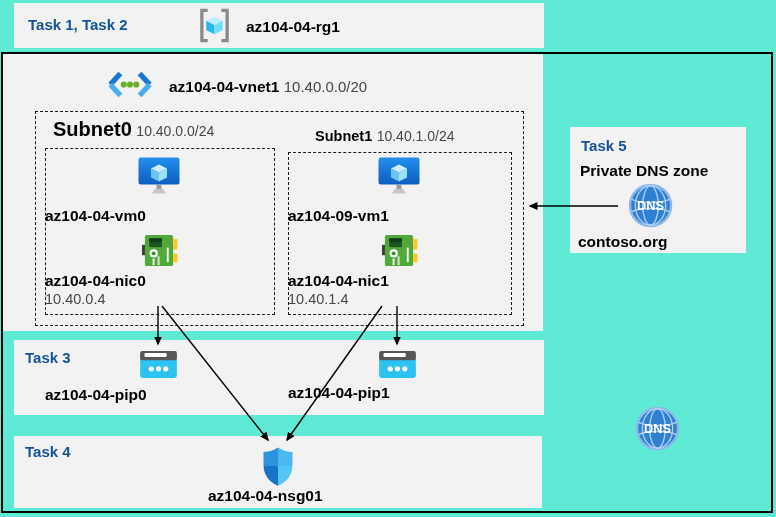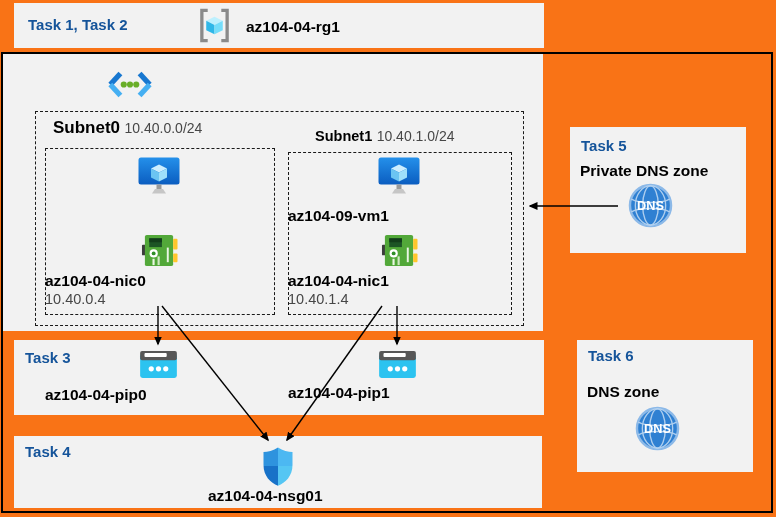--- a/index.html
+++ b/index.html
@@ -1,17 +1,17 @@
 <!DOCTYPE html>
 <html><head>
 <meta charset="utf-8">
 <style>
   html,body{margin:0;padding:0;background:#fff;}
   #canvas{
-    position:relative;width:776px;height:517px;background:#f97316;overflow:hidden;
+    position:relative;width:776px;height:517px;background:#5eead4;overflow:hidden;
     font-family:"Liberation Sans","DejaVu Sans",sans-serif;color:#000;
   }
   .abs{position:absolute;}
   .band{background:#F2F2F2;}
   .tasklbl{font-weight:bold;font-size:15px;color:#15549A;line-height:1;}
   .name{font-weight:bold;font-size:15px;color:#000;line-height:1;}
   .muted{font-weight:normal;font-size:14.5px;color:#474747;}
   .center{text-align:left;}
   .dashbox{border:1px dashed #1a1a1a;background:transparent;}
   #mainbox{left:1px;top:52px;width:768px;height:457px;border:2px solid #000;}
@@ -107,31 +107,36 @@
     </svg>
   <span class="abs name" style="left:246px;top:19px;font-size:15.5px;">az104-04-rg1</span>
 
   <div class="abs" id="mainbox"></div>
 
   <div class="abs" id="vnetpanel"></div>
 
   <svg class="iconsvg" style="left:106px;top:69px;" width="48" height="31" viewBox="0 0 50 32">
       <use href="#sym-vnet"></use>
     </svg>
+  <div class="abs" style="left:169px;top:78px;white-space:nowrap;">
+    <span class="name" style="font-size:15.5px;">az104-04-vnet1</span>
+    <span class="muted" style="font-size:15px;">10.40.0.0/20</span>
+  </div>
 
   <div class="abs dashbox" style="left:35px;top:111px;width:487px;height:213px;"></div>
 
   <div class="abs" style="left:53px;top:119px;white-space:nowrap;">
-    <span class="name" style="font-size:17px;">Subnet0</span>
+    <span class="name" style="font-size:20px;">Subnet0</span>
     <span class="muted" style="font-size:14px;">10.40.0.0/24</span>
   </div>
   <div class="abs dashbox" style="left:45px;top:148px;width:228px;height:165px;"></div>
   <svg class="iconsvg" style="left:137px;top:156px;" width="44" height="40" viewBox="0 0 44 40">
       <use href="#sym-vm"></use>
     </svg>
+  <div class="abs name center" style="left:45px;top:208px;width:228px;font-size:15.5px;">az104-04-vm0</div>
   <svg class="iconsvg" style="left:141px;top:232px;" width="37" height="37" viewBox="0 0 38 38">
       <use href="#sym-nic"></use>
     </svg>
   <div class="abs name center" style="left:45px;top:273px;width:228px;font-size:15.5px;">az104-04-nic0</div>
   <div class="abs muted center" style="left:45px;top:291px;width:228px;">10.40.0.4</div>
 
   <div class="abs" style="left:290px;top:127px;white-space:nowrap;">
     <span class="name" style="font-size:14.5px;margin-left:25px;">Subnet1</span>
     <span class="muted" style="font-size:14px;">10.40.1.0/24</span>
   </div>
@@ -142,20 +147,21 @@
   <div class="abs name center" style="left:288px;top:208px;width:222px;font-size:15.5px;">az104-09-vm1</div>
   <svg class="iconsvg" style="left:381px;top:232px;" width="37" height="37" viewBox="0 0 38 38">
       <use href="#sym-nic"></use>
     </svg>
   <div class="abs name center" style="left:288px;top:273px;width:222px;font-size:15.5px;">az104-04-nic1</div>
   <div class="abs muted center" style="left:288px;top:291px;width:222px;">10.40.1.4</div>
 
   <div class="abs band" style="left:570px;top:127px;width:176px;height:126px;">
     <span class="abs tasklbl" style="left:11px;top:11px;">Task 5</span>
     <div class="abs name center" style="left:0;top:36px;width:176px;padding-left:10px;font-size:15.5px;">Private DNS zone</div>
+    <div class="abs name center" style="left:0;top:107px;width:176px;padding-left:8px;font-size:15.5px;">contoso.org</div>
   </div>
   <svg class="iconsvg" style="left:628px;top:183px;" width="45" height="45" viewBox="0 0 46 46">
     <use href="#sym-dns"></use>
     <text x="23" y="27.5" text-anchor="middle" class="dnslabel">DNS</text>
   </svg>
 
   <div class="abs band" style="left:14px;top:340px;width:530px;height:75px;text-align:right;">
     <span class="abs tasklbl" style="left:11px;top:10px;">Task 3</span>
   </div>
   <svg class="iconsvg" style="left:139px;top:350px;" width="39" height="29" viewBox="0 0 40 30">
@@ -168,24 +174,20 @@
   <div class="abs name center" style="left:288px;top:385px;width:222px;font-size:15.5px;">az104-04-pip1</div>
 
   <div class="abs band" style="left:14px;top:436px;width:528px;height:72px;">
     <span class="abs tasklbl" style="left:11px;top:8px;">Task 4</span>
   </div>
   <svg class="iconsvg" style="left:260px;top:446px;" width="36" height="41" viewBox="0 0 34 41">
       <use href="#sym-nsg"></use>
     </svg>
   <div class="abs name center" style="left:208px;top:488px;width:140px;font-size:15.5px;white-space:nowrap;">az104-04-nsg01</div>
 
-  <div class="abs band" style="left:577px;top:340px;width:176px;height:132px;">
-    <span class="abs tasklbl" style="left:11px;top:8px;">Task 6</span>
-    <div class="abs name center" style="left:0;top:44px;width:176px;padding-left:10px;font-size:15.5px;">DNS zone</div>
-  </div>
   <svg class="iconsvg" style="left:635px;top:406px;" width="45" height="45" viewBox="0 0 46 46">
     <use href="#sym-dns"></use>
     <text x="23" y="27.5" text-anchor="middle" class="dnslabel">DNS</text>
   </svg>
 
   <svg class="abs" style="left:0;top:0;pointer-events:none;" width="776" height="517" viewBox="0 0 776 517">
     <defs>
       <marker id="ah" markerWidth="9" markerHeight="8" refX="7.5" refY="4" orient="auto" markerUnits="userSpaceOnUse">
         <path d="M0,0 L9,4 L0,8 Z" fill="#000"></path>
       </marker>

